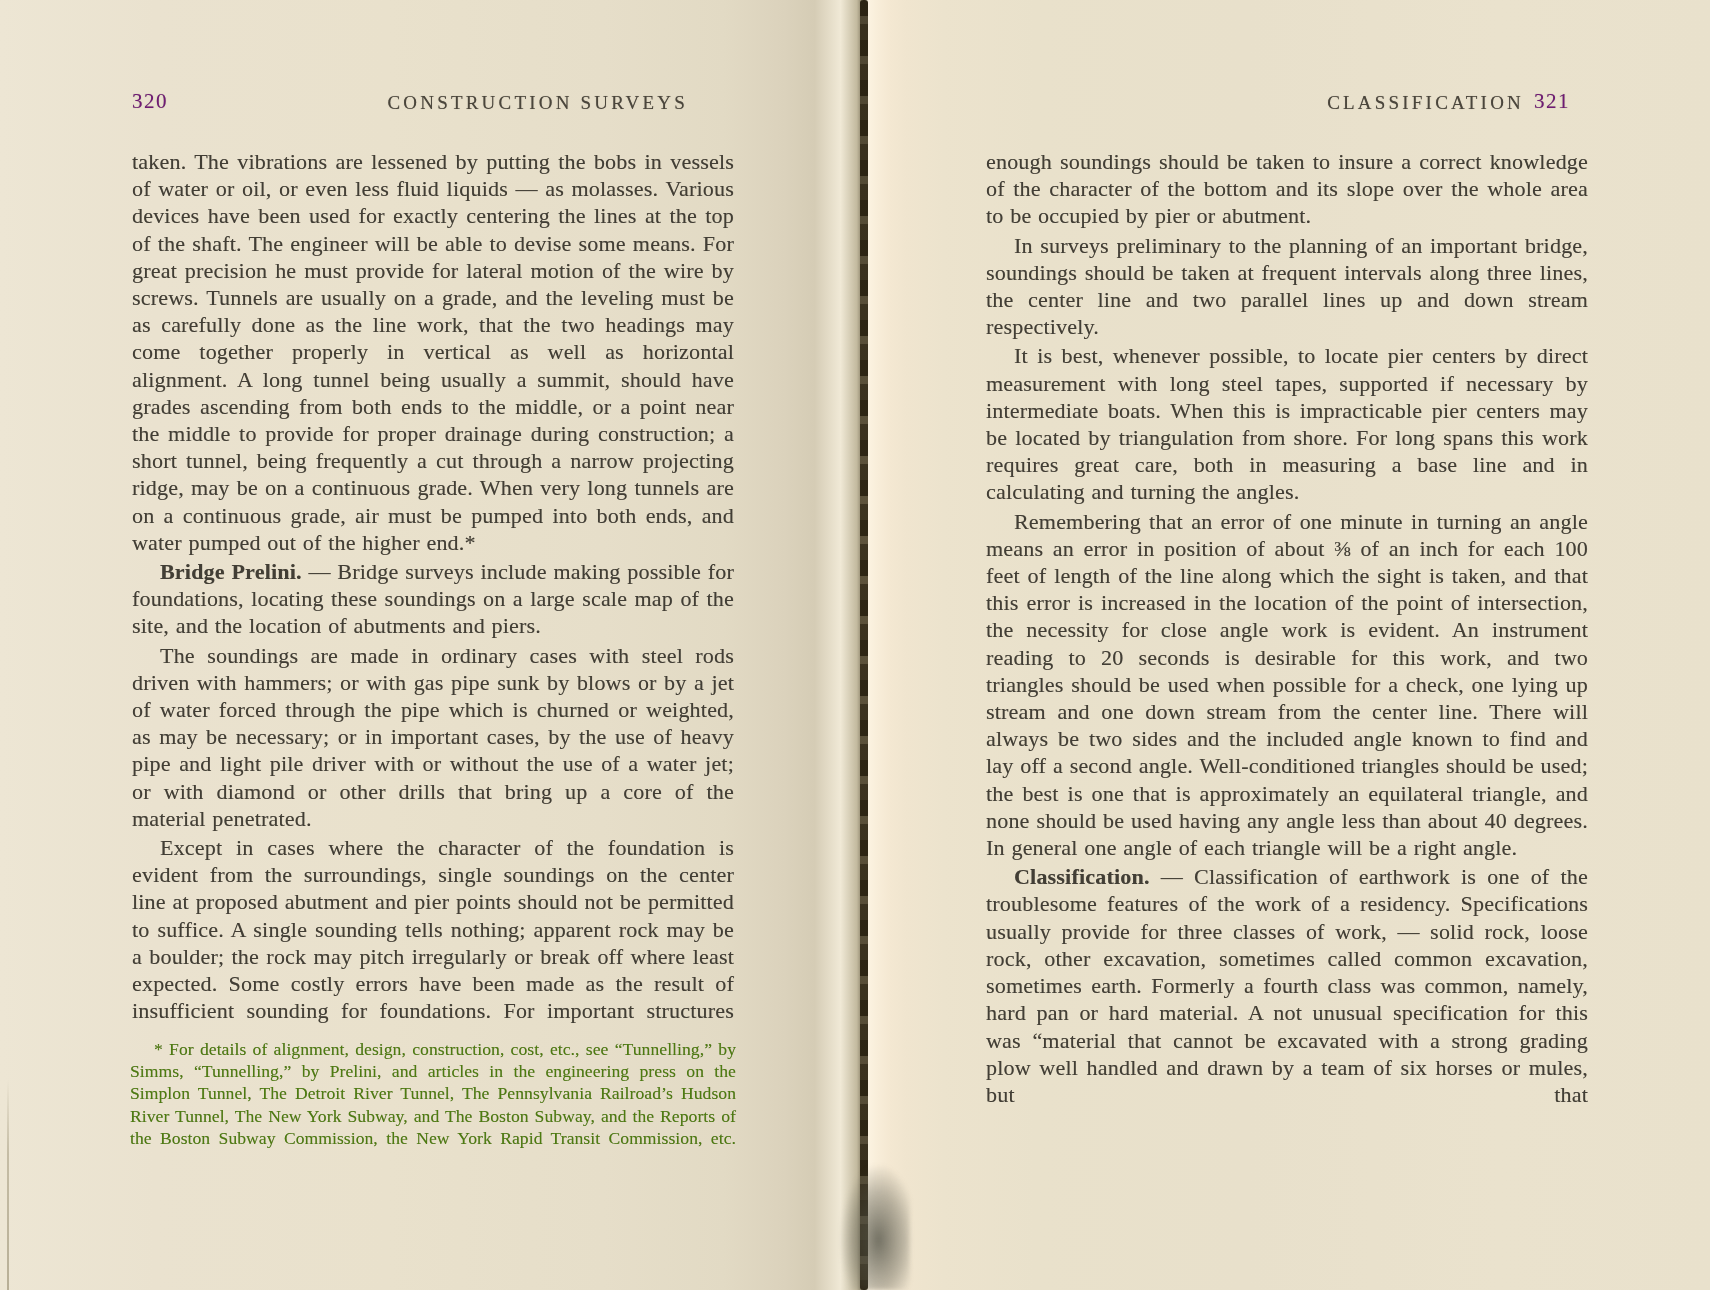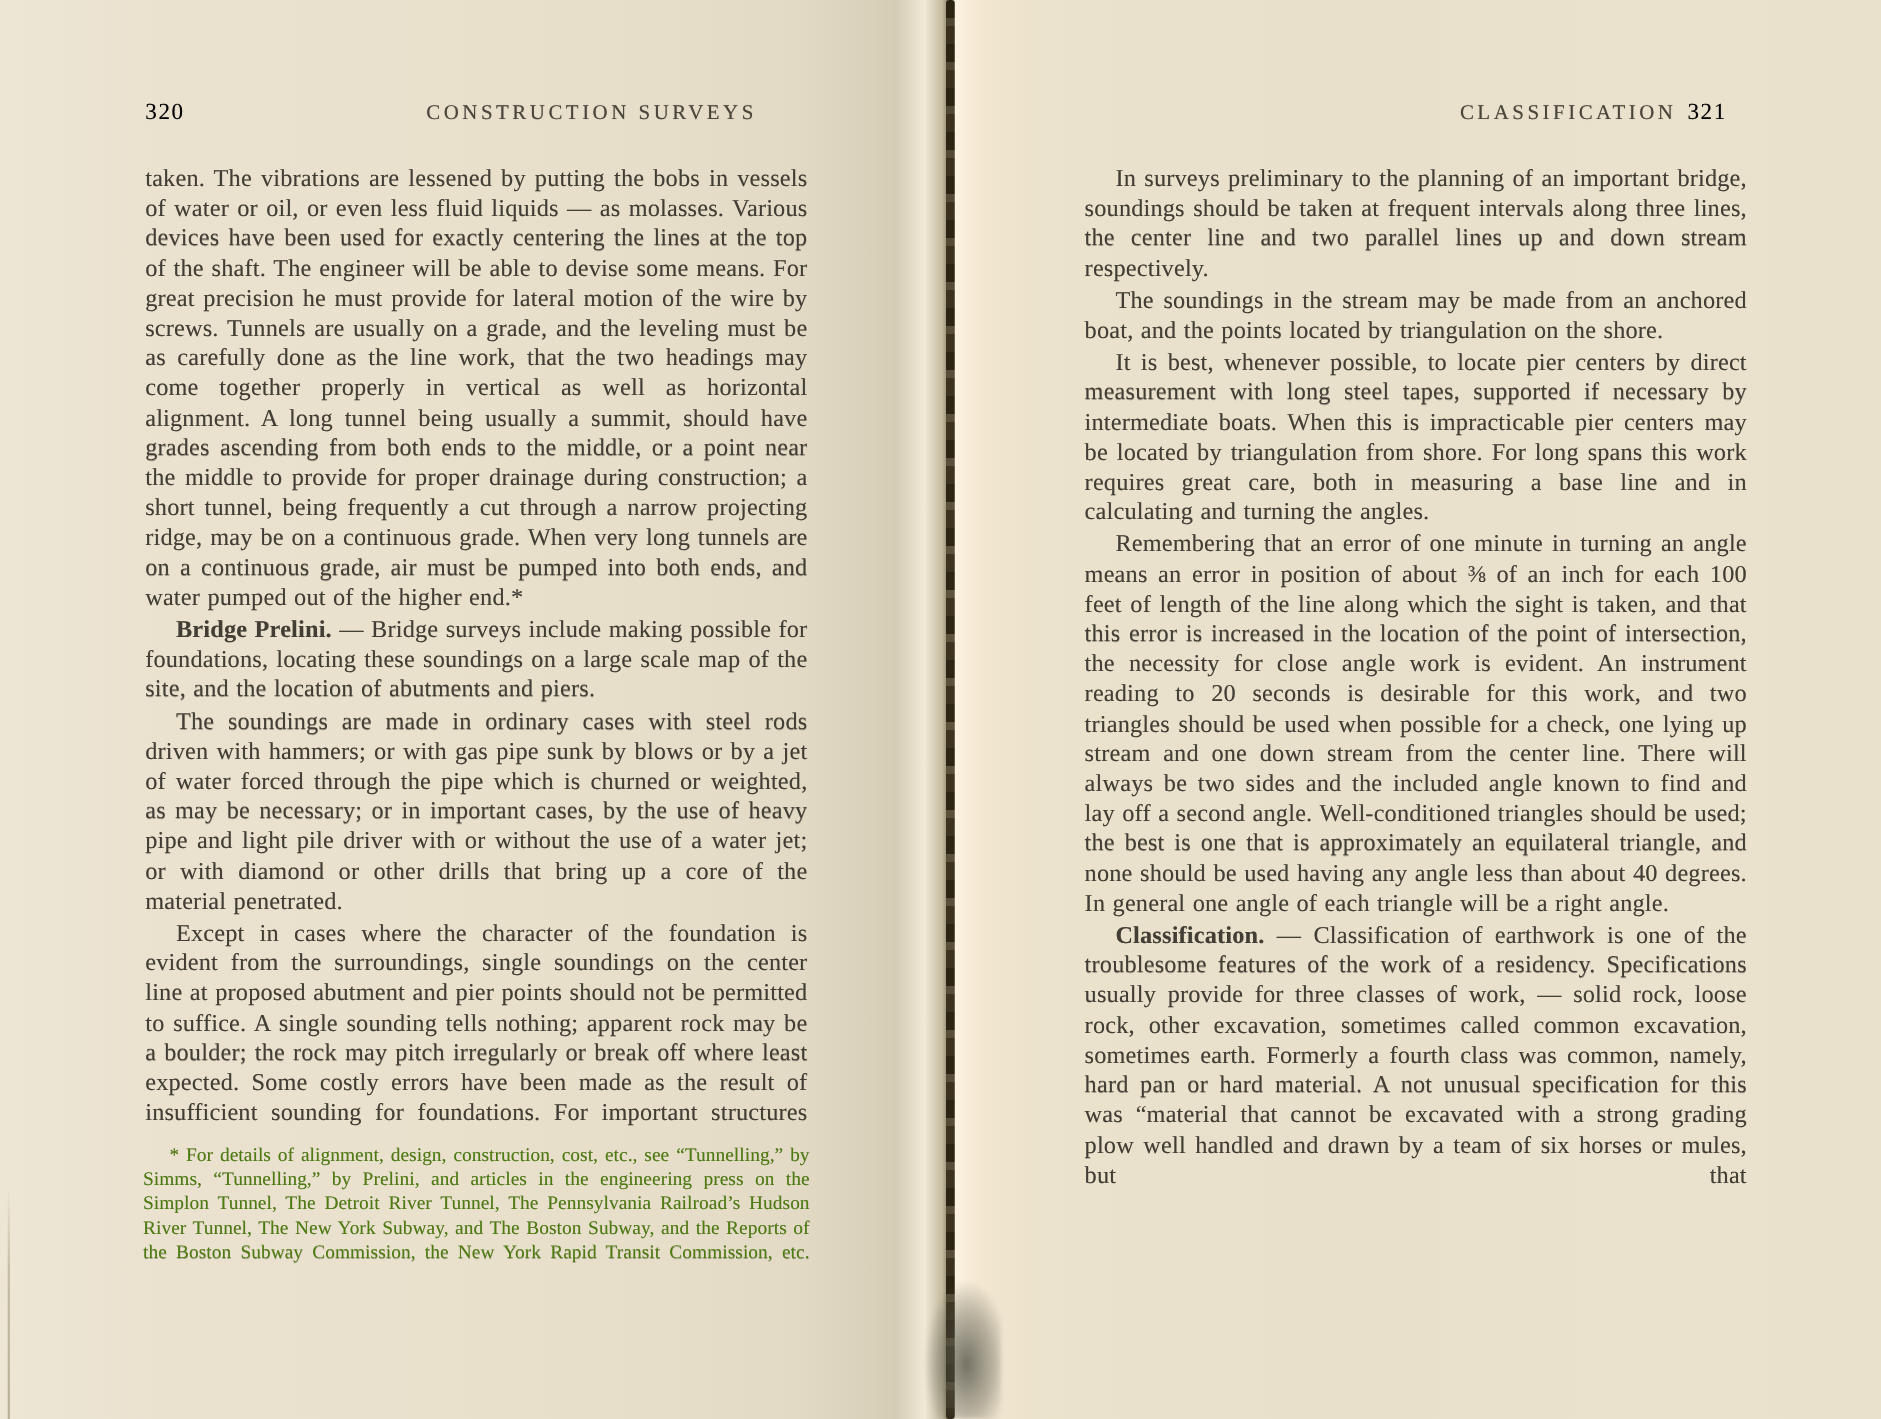--- a/index.html
+++ b/index.html
@@ -56,21 +56,21 @@
   .runhead {
     text-align: right;
     font-size: 19px; letter-spacing: 3.2px;
     color: #4b463c;
     text-shadow: 0 0 0.7px rgba(75,70,60,0.55);
   }
   .page-col.left  .runhead { transform: translateX(-48px); }
   .page-col.right .runhead { transform: translateX(-66px); }
   .pageno {
     position: absolute; top: -3px;
-    font-size: 21px; letter-spacing: 1.5px; color: #000000;
+    font-size: 21px; letter-spacing: 1.5px; color: #701a75;
     text-shadow: 0 0 0.7px rgba(75,70,60,0.5);
   }
   .pageno.pl { left: 2px; }
   .pageno.pr { right: 20px; }
 
   .bodytext { margin-top: 30px; }
   .bodytext p {
     margin: 2px;
     font-size: 22px; line-height: 27.2px;
     letter-spacing: 0.2px; word-spacing: 1px;
@@ -117,21 +117,21 @@
     </div>
     <div class="footnote">* For details of alignment, design, construction, cost, etc., see “Tunnelling,” by Simms, “Tunnelling,” by Prelini, and articles in the engineering press on the Simplon Tunnel, The Detroit River Tunnel, The Pennsylvania Railroad’s Hudson River Tunnel, The New York Subway, and The Boston Subway, and the Reports of the Boston Subway Commission, the New York Rapid Transit Commission, etc.</div>
   </div>
 
   <div class="page-col right">
     <div class="pagehead">
       <span class="pageno pr">321</span>
       <div class="runhead">CLASSIFICATION</div>
     </div>
     <div class="bodytext">
+      <p class="first"><span>enough soundings should be taken to insure a correct knowledge of the character of the bottom and its slope over the whole area to be occupied by pier or abutment.</span></p>
       <p><span>In surveys preliminary to the planning of an important bridge, soundings should be taken at frequent intervals along three lines, the center line and two parallel lines up and down stream respectively.</span></p>
-      <p><span>The soundings in the stream may be made from an anchored boat, and the points located by triangulation on the shore.</span></p>
       <p><span>It is best, whenever possible, to locate pier centers by direct measurement with long steel tapes, supported if necessary by intermediate boats.  When this is impracticable pier centers may be located by triangulation from shore.  For long spans this work requires great care, both in measuring a base line and in calculating and turning the angles.</span></p>
       <p><span>Remembering that an error of one minute in turning an angle means an error in position of about ⅜ of an inch for each 100 feet of length of the line along which the sight is taken, and that this error is increased in the location of the point of intersection, the necessity for close angle work is evident.  An instrument reading to 20 seconds is desirable for this work, and two triangles should be used when possible for a check, one lying up stream and one down stream from the center line.  There will always be two sides and the included angle known to find and lay off a second angle.  Well-conditioned triangles should be used; the best is one that is approximately an equilateral triangle, and none should be used having any angle less than about 40 degrees.  In general one angle of each triangle will be a right angle.</span></p>
       <p class="cont"><b>Classification.</b><span> — Classification of earthwork is one of the troublesome features of the work of a residency.  Specifications usually provide for three classes of work, — solid rock, loose rock, other excavation, sometimes called common excavation, sometimes earth.  Formerly a fourth class was common, namely, hard pan or hard material.  A not unusual specification for this was “material that cannot be excavated with a strong grading plow well handled and drawn by a team of six horses or mules, but that</span></p>
     </div>
   </div>
 
 </div>
 
 </body></html>

